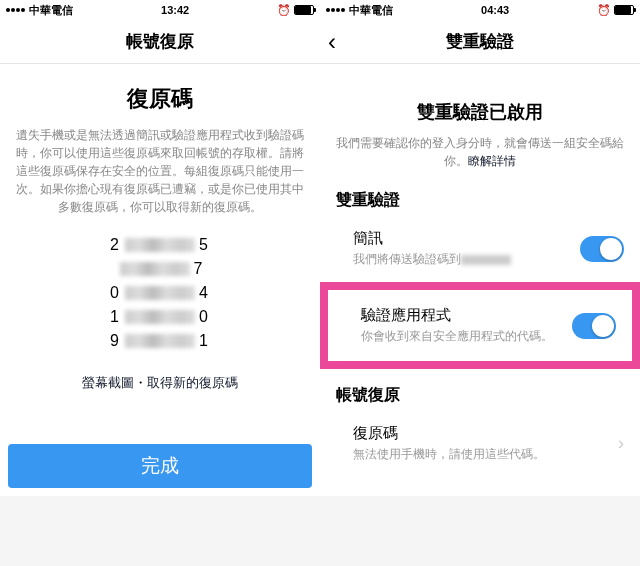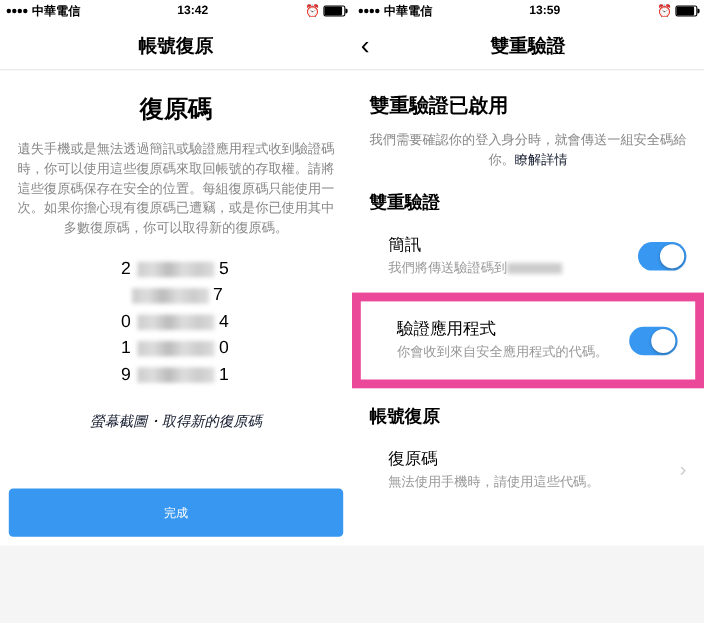--- a/index.html
+++ b/index.html
@@ -16,35 +16,35 @@
     .nav-bar { height: 44px; display: flex; align-items: center; justify-content: center; position: relative; border-bottom: 0.5px solid #e5e5e5; }
     .nav-title { font-size: 17px; font-weight: 600; }
     .back-btn { position: absolute; left: 8px; top: 50%; transform: translateY(-50%); font-size: 24px; color: #000; cursor: pointer; }
     .content { flex: 1; overflow-y: auto; padding: 20px 16px 0; }
     .big-title { font-size: 22px; font-weight: 600; text-align: center; margin-bottom: 12px; }
     .desc { font-size: 12px; color: #888; text-align: center; line-height: 1.5; margin-bottom: 20px; }
     .link { color: #0f172a; cursor: pointer; }
     .codes { display: flex; flex-direction: column; align-items: center; gap: 6px; margin-bottom: 24px; }
     .code-row { font-size: 16px; letter-spacing: 2px; display: flex; align-items: center; gap: 4px; }
     .blurred { display: inline-block; width: 70px; height: 14px; background: linear-gradient(90deg, #ccc 0%, #ddd 20%, #bbb 40%, #ddd 60%, #ccc 80%, #ddd 100%); filter: blur(2px); }
-    .action-link { text-align: center; font-size: 13px; font-style: italic; }
-    .done-btn { position: absolute; bottom: 8px; left: 8px; right: 8px; height: 44px; background: #3897f0; color: #fff; font-size: 11px; font-weight: 500; display: flex; align-items: center; justify-content: center; border-radius: 4px; cursor: pointer; }
+    .action-link { text-align: center; font-size: 13px; }
+    .done-btn { position: absolute; bottom: 8px; left: 8px; right: 8px; height: 44px; background: #3897f0; color: #fff; font-size: 19px; font-weight: 500; display: flex; align-items: center; justify-content: center; border-radius: 4px; cursor: pointer; }
     
     .section-title { font-size: 16px; font-weight: 600; margin: 16px 0 8px; }
     .row { display: flex; align-items: center; justify-content: space-between; padding: 10px 0; position: relative; margin-left: 17px; }
     .row-main { flex: 1; }
     .row-title { font-size: 15px; color: #000; margin-bottom: 3px; }
     .row-sub { font-size: 12px; color: #999; }
     .toggle { width: 44px; height: 26px; background: #3897f0; border-radius: 13px; position: relative; cursor: pointer; flex-shrink: 0; }
     .toggle::after { content: ''; position: absolute; right: 2px; top: 2px; width: 22px; height: 22px; background: #fff; border-radius: 50%; box-shadow: 0 1px 3px rgba(0,0,0,0.3); }
     .highlight-box { border: 8px solid #ec4899; margin: 4px -16px; padding: 6px 16px; }
     .chevron { color: #ccc; font-size: 18px; }
     .small-blur { display: inline-block; width: 50px; height: 10px; background: #ccc; filter: blur(2px); vertical-align: middle; }
     .content2 { padding: 20px 16px 0; }
-    .center-title { font-size: 18px; font-weight: 600; margin-bottom: 10px; }
+    .center-title { font-size: 18px; font-weight: 600; text-align: center; margin-bottom: 10px; margin-top: 16px; }
   </style>
 </head>
 <body>
 
 <div class="screen">
   <div class="status-bar">
     <div class="status-left">
       <div class="signal-dots">
           <span></span>
           <span></span>
@@ -105,21 +105,21 @@
   <div class="status-bar">
     <div class="status-left">
       <div class="signal-dots">
           <span></span>
           <span></span>
           <span></span>
           <span></span>
         </div>
       <span>中華電信</span>
     </div>
-    <span>13:59</span>
+    <span>04:43</span>
     <div class="status-right">
       <span>⏰</span>
       <div class="battery">
           <div class="battery-fill"></div>
         </div>
     </div>
   </div>
   <div class="nav-bar">
     <div class="back-btn">‹</div>
     <div class="nav-title">雙重驗證</div>

